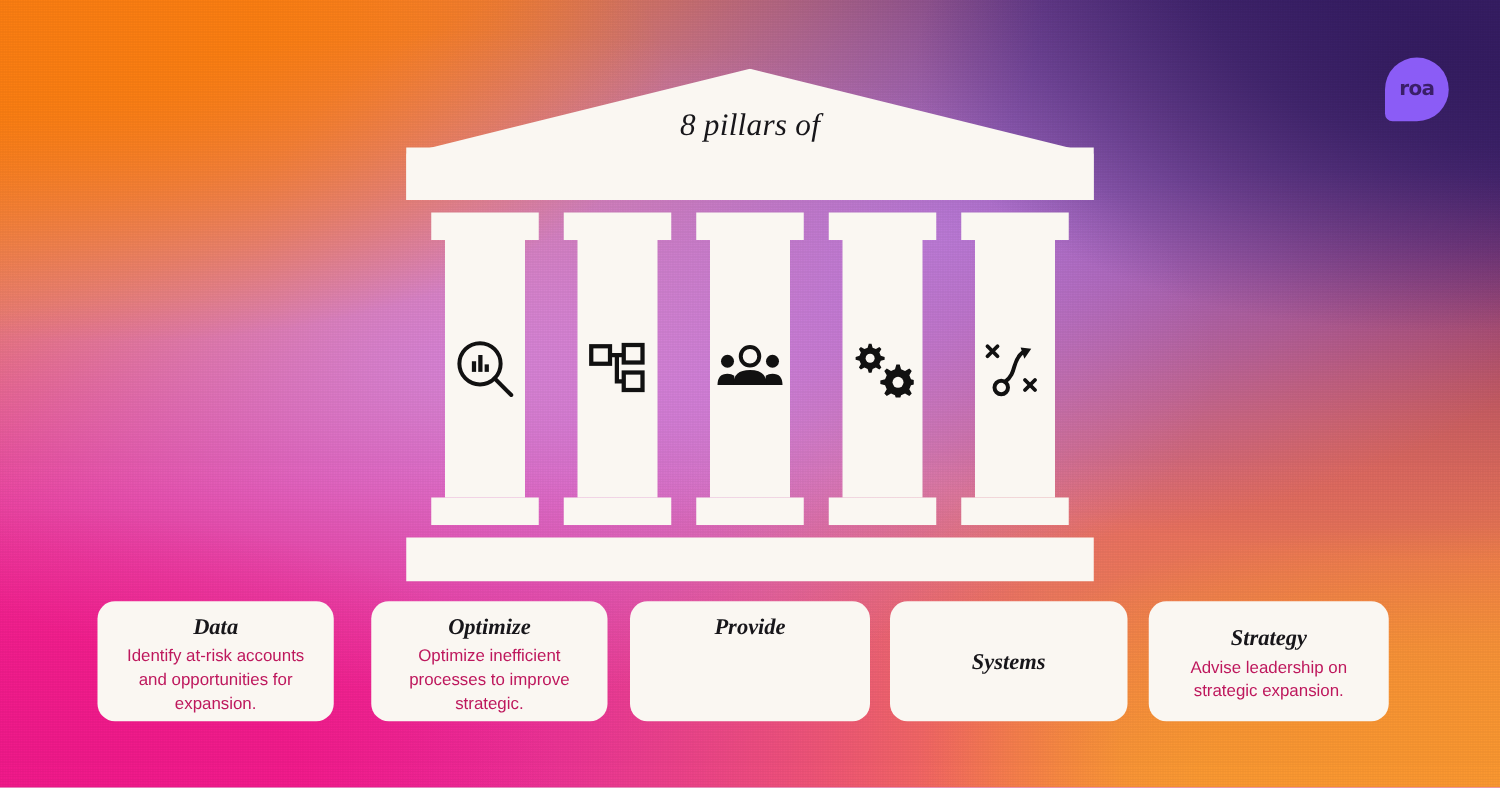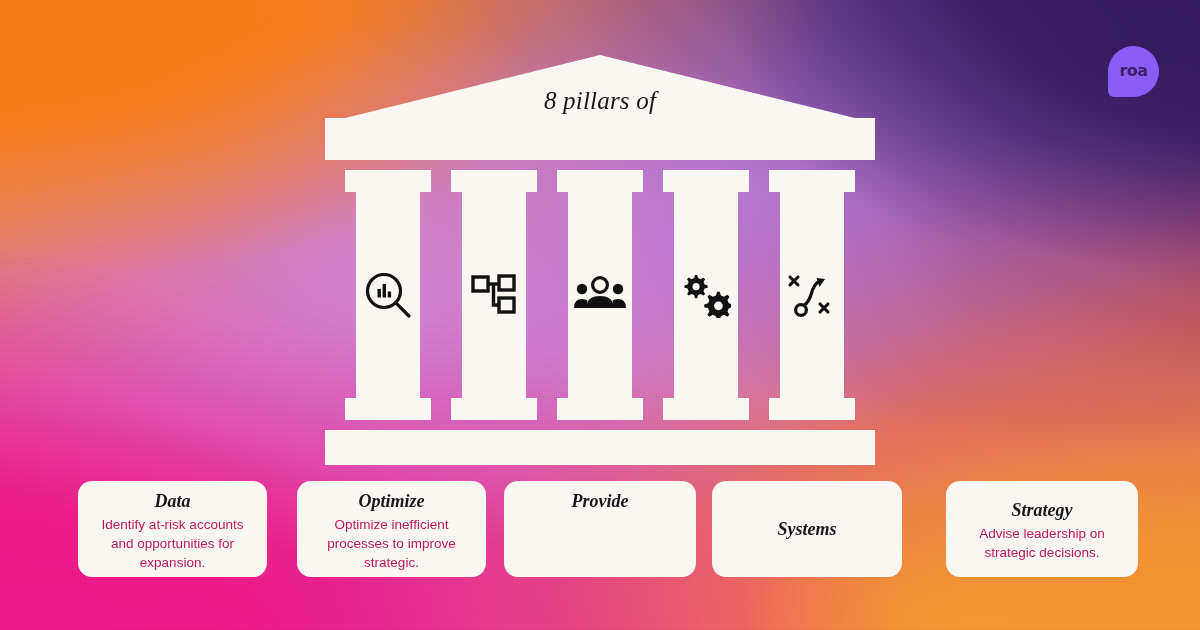--- a/index.html
+++ b/index.html
@@ -155,21 +155,21 @@
     font-family:"Liberation Sans", sans-serif;
     font-size:13.5px;
     line-height:1.42;
     color:#be185d;
   }
 
   #c1 { left:78px;  width:189px; }
   #c2 { left:297px; width:189px; }
   #c3 { left:504px; width:192px; }
   #c4 { left:712px; width:190px; }
-  #c5 { left:946px; width:192px; }
+  #c5 { left:919px; width:192px; }
 </style>
 </head>
 <body>
 
 <div id="canvas">
 
   <div class="bg-layer" id="bg-base"></div>
   <div class="bg-layer" id="bg-blend-1"></div>
   <div class="bg-layer" id="bg-blend-2"></div>
   <div class="bg-layer" id="bg-grain"></div>
@@ -291,17 +291,17 @@
     <div class="card" id="c3">
       <div class="card-title">Provide</div>
     </div>
 
     <div class="card center-v" id="c4">
       <div class="card-title">Systems</div>
     </div>
 
     <div class="card center-v" id="c5">
       <div class="card-title">Strategy</div>
-      <div class="card-desc">Advise leadership on strategic decisions.</div>
+      <div class="card-desc">Advise leadership on strategic expansion.</div>
     </div>
   </div>
 
 </div>
 
 </body></html>

